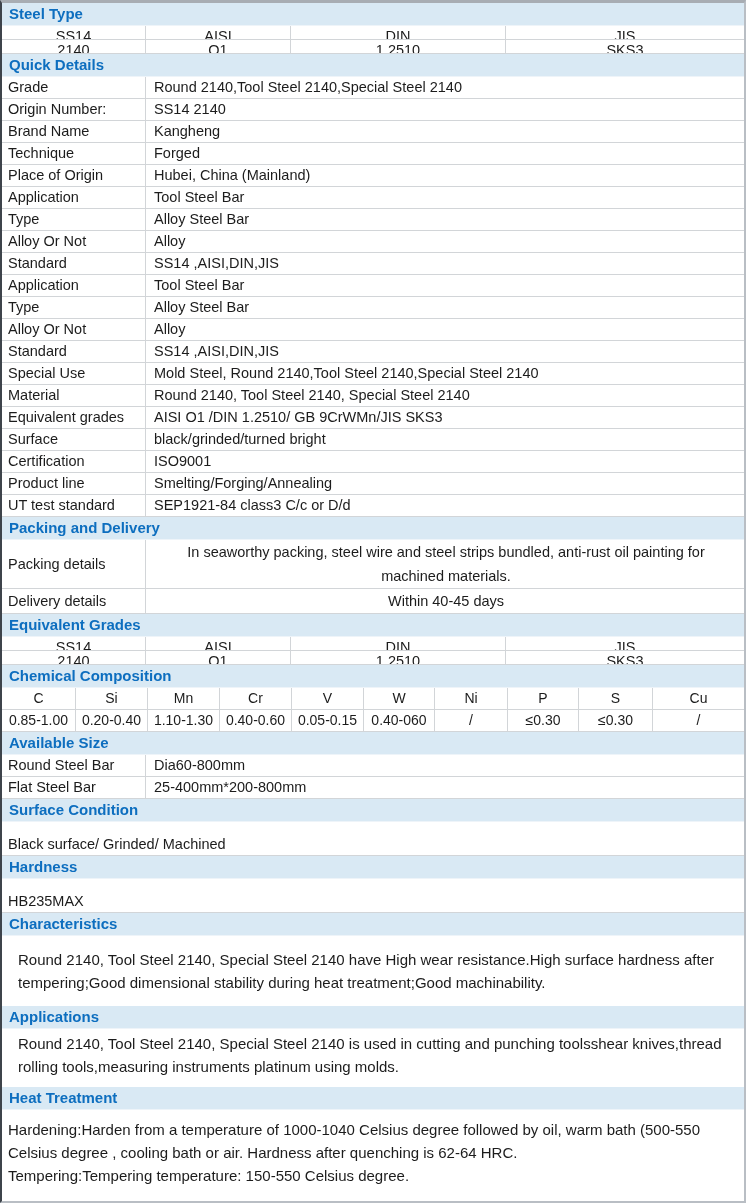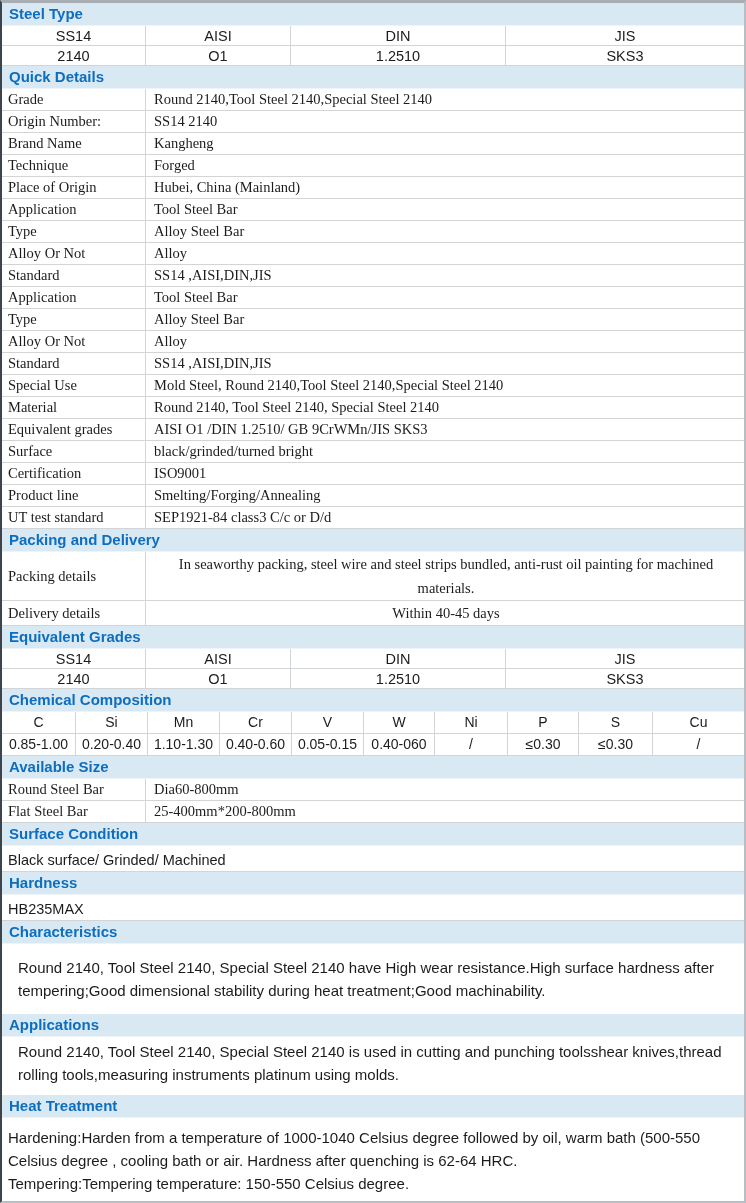--- a/index.html
+++ b/index.html
@@ -25,21 +25,21 @@
     font-weight: bold;
     font-size: 15px;
     height: 23px;
     line-height: 22px;
     padding-left: 7px;
     border-bottom: 1px solid #eef4f9;
   }
   
   .grid4 { display: grid; grid-template-columns: 144px 145px 215px 1fr; }
   .grid4 .cell {
-    height: 20px;
+    height: 14px;
     line-height: 21px;
     text-align: center;
     border-bottom: 1px solid #d2d5d8;
     border-right: 1px solid #d2d5d8;
     overflow: hidden;
     white-space: nowrap;
   }
   .grid4 .cell:nth-child(4n) { border-right: none; }
   
   .grid10 { display: grid; grid-template-columns: 74px 72px 72px 72px 72px 71px 73px 71px 74px 1fr; }
@@ -54,21 +54,20 @@
     font-size: 14px;
   }
   .grid10 .cell:nth-child(10n) { border-right: none; }
   
   .kv-table { display: block; }
   .kv-row {
     display: grid;
     grid-template-columns: 144px 1fr;
     border-bottom: 1px solid #d2d5d8;
     min-height: 22px;
-    font-family: Liberation Serif, serif;
   }
   .kv-key {
     padding: 0 4px 0 6px;
     line-height: 21px;
     border-right: 1px solid #d2d5d8;
     white-space: nowrap;
     overflow: hidden;
     display: flex;
     align-items: center;
   }
@@ -79,21 +78,21 @@
     align-items: center;
   }
   .kv-table.centered .kv-value {
     justify-content: center;
     text-align: center;
     line-height: 24px;
   }
   
   .text-band {
     line-height: 21px;
-    padding: 4px 4px 0 6px;
+    padding: 12px 4px 0 6px;
     border-bottom: 1px solid #d2d5d8;
     min-height: 22px;
     display: flex;
     align-items: center;
   }
   .paragraph {
     padding: 12px 8px 12px 16px;
     line-height: 23px;
     font-size: 15px;
   }

